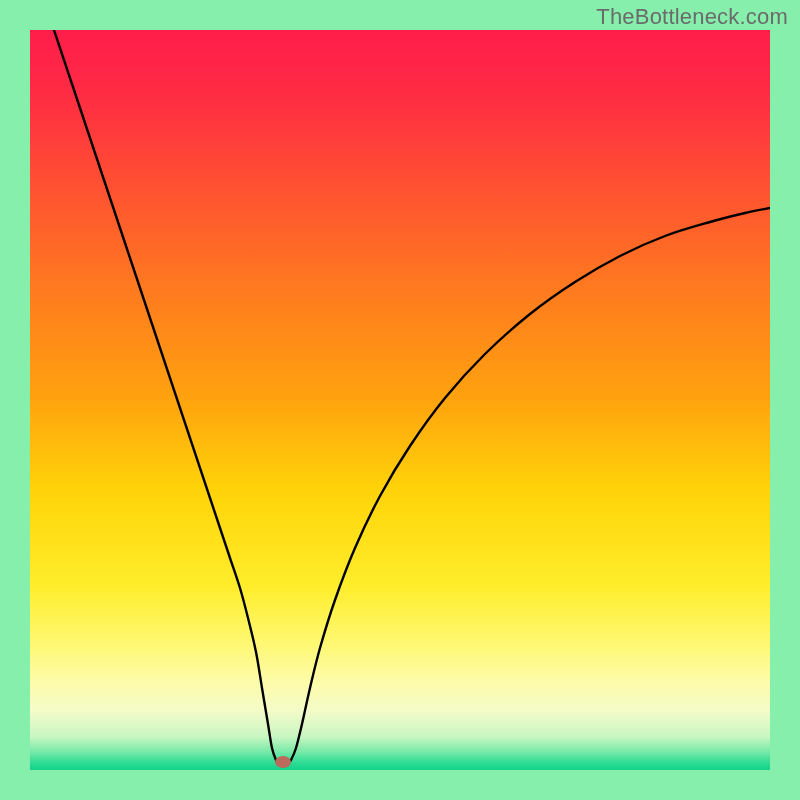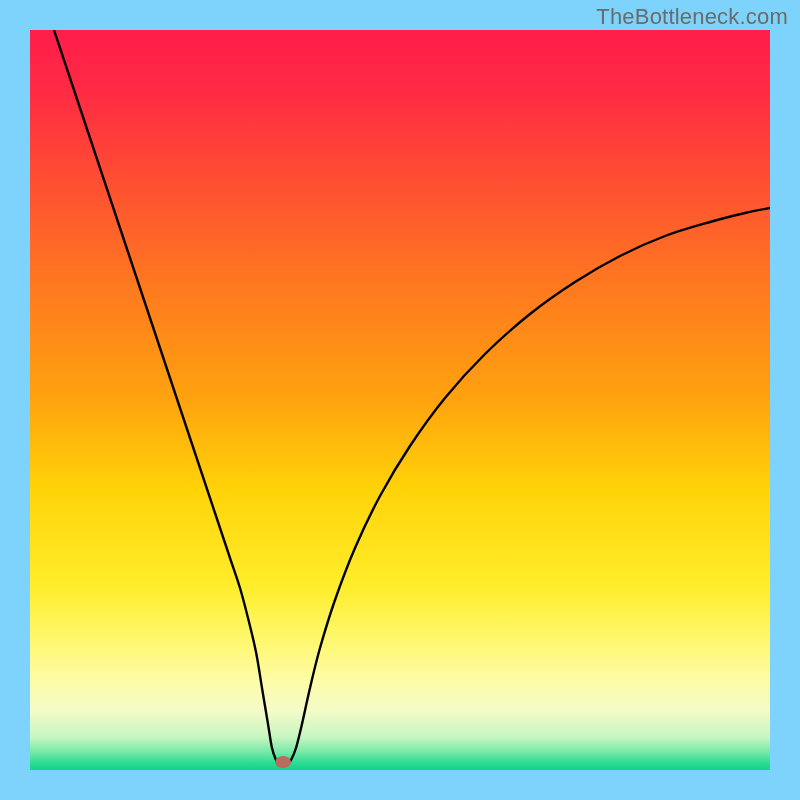--- a/index.html
+++ b/index.html
@@ -8,21 +8,21 @@
     width: 800px;
     height: 800px;
     background: #000;
     font-family: Arial, Helvetica, sans-serif;
     overflow: hidden;
   }
   .frame {
     position: relative;
     width: 800px;
     height: 800px;
-    background: #7dd3fc;
+    background: #86efac;
   }
   .watermark {
     position: absolute;
     top: 4px;
     right: 12px;
     color: #6b6b6b;
     font-size: 22px;
     font-weight: 500;
     letter-spacing: 0.2px;
     z-index: 5;

